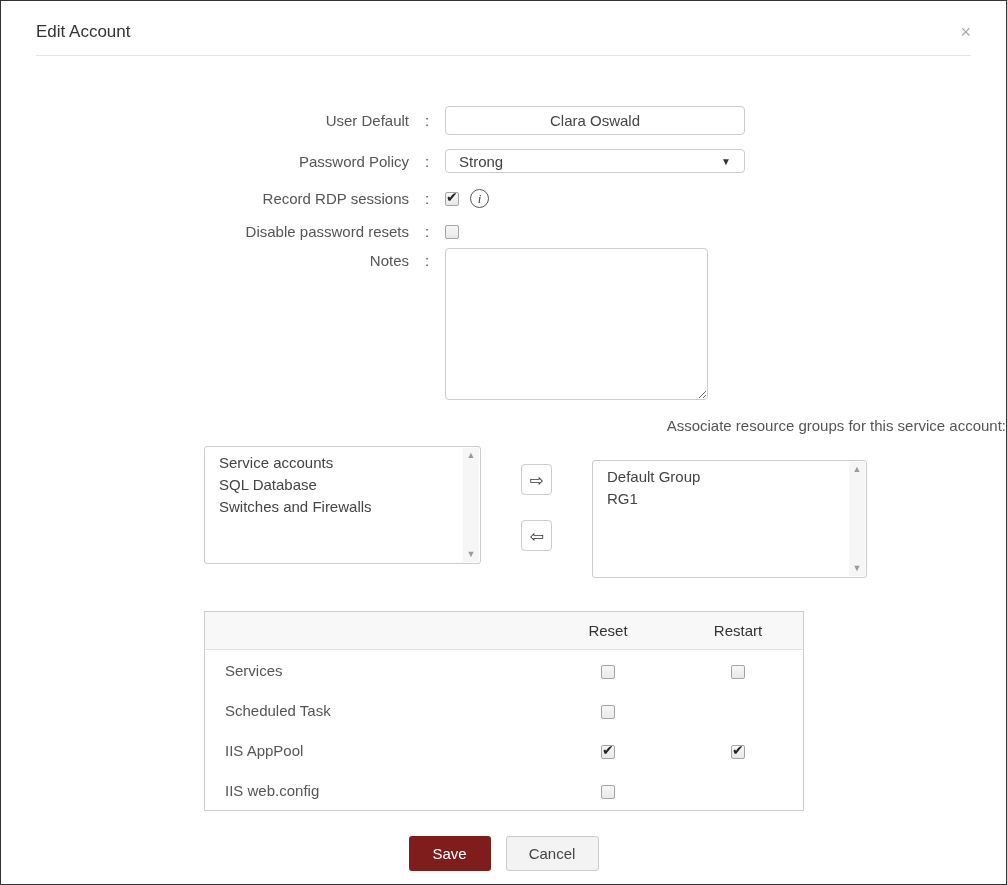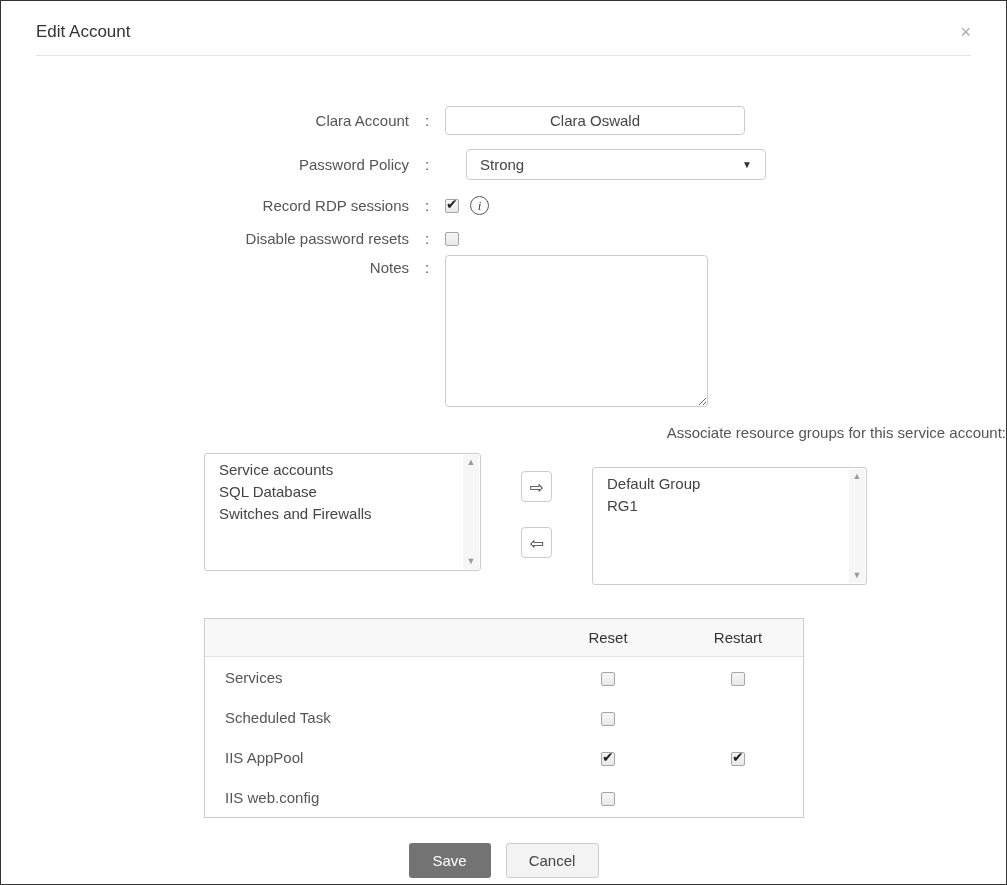--- a/index.html
+++ b/index.html
@@ -27,23 +27,23 @@
   .row-gap-cb { margin-top:15px; }
   .row-notes { margin-top:8px; align-items:flex-start; }
   .row-notes .flabel, .row-notes .fcolon { padding-top:4px; }
 
   .text-input {
     width:300px; height:29px; border:1px solid #ccc; border-radius:4px;
     padding:0 11px; font-size:15px; color:#444;
     font-family:"Liberation Sans","DejaVu Sans",sans-serif; outline:none; background:#fff;text-align:center;
   }
   .select-box {
-    width:300px; height:31px; border:1px solid #ccc; border-radius:4px;
+    width:300px; height:24px; border:1px solid #ccc; border-radius:4px;
     display:flex; align-items:center; justify-content:space-between;
-    padding:0 13px; font-size:15px; color:#444; background:#fff; cursor:pointer;margin-left:21px;
+    padding:0 13px; font-size:15px; color:#444; background:#fff; cursor:pointer;
   }
   .select-caret { font-size:10px; color:#333; }
 
   .cb {
     width:14px; height:14px; border:1px solid #a6a6a6; border-radius:2px;
     background:linear-gradient(#f7f7f7,#e8e8e8);
     display:inline-block; position:relative; vertical-align:middle; cursor:pointer;
   }
   .cb.checked::after {
     content:"✔"; position:absolute; top:-4px; left:0px;
@@ -110,21 +110,21 @@
 
 <div class="modal-header">
   <div class="modal-title">Edit Account</div>
   <div class="close-btn">×</div>
 </div>
 <div class="header-divider"></div>
 
 <div class="form-area">
 
   <div class="frow">
-    <div class="flabel">Clara Account</div>
+    <div class="flabel">User Default</div>
     <div class="fcolon">:</div>
     <input class="text-input" type="text" value="Clara Oswald" style="">
   </div>
 
   <div class="frow row-gap-sm">
     <div class="flabel">Password Policy</div>
     <div class="fcolon">:</div>
     <div class="select-box">
       <span>Strong</span>
       <span class="select-caret">▼</span>
@@ -202,15 +202,15 @@
       </div>
       <div class="t-row">
         <div class="col-name">IIS web.config</div>
         <div class="col-reset"><span class="cb"></span></div>
         <div class="col-restart"></div>
       </div>
     </div>
 </div>
 
 <div class="footer">
-  <button class="save-btn" id="save-btn" style="background: #737373;">Save</button>
+  <button class="save-btn" id="save-btn" style="background: #7f1d1d;">Save</button>
   <button class="cancel-btn">Cancel</button>
 </div>
 
 </body></html>

